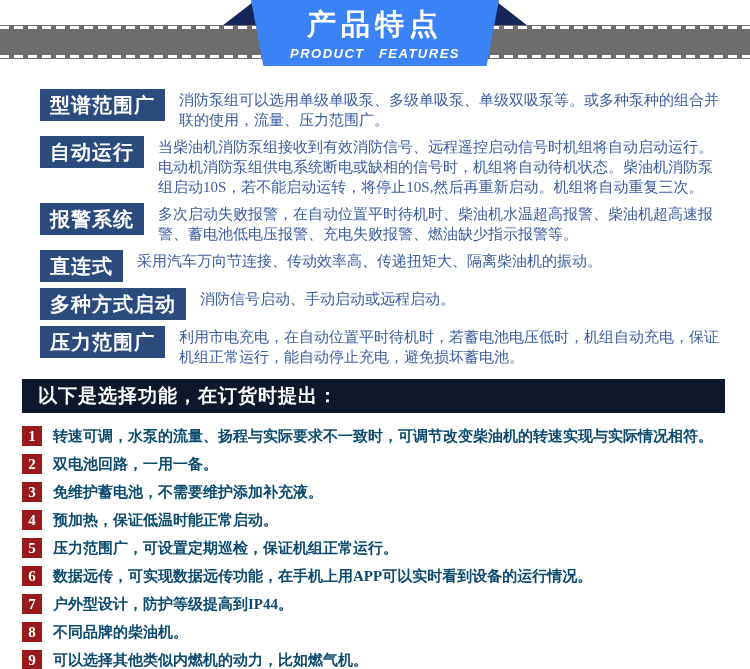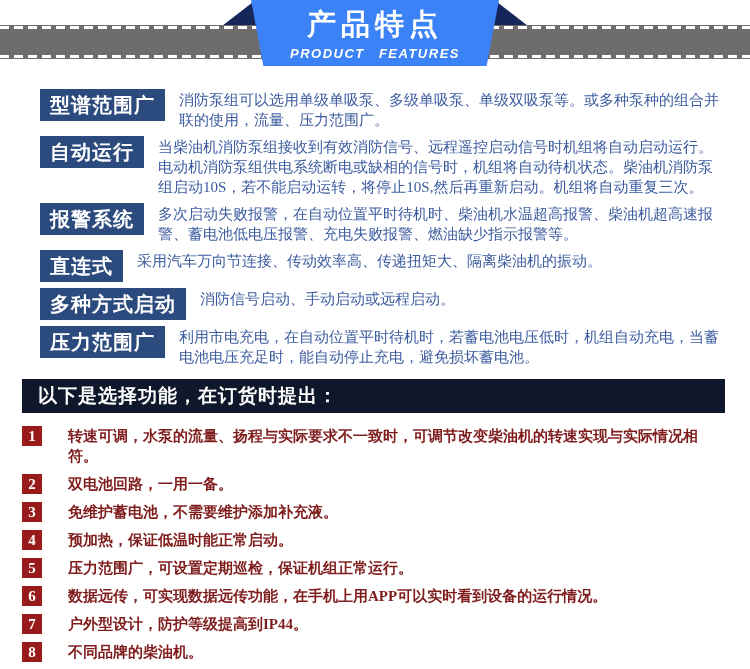--- a/index.html
+++ b/index.html
@@ -62,21 +62,21 @@
 
   
   .options { padding:0 25px 0 22px; }
   .option-row { display:flex; align-items:flex-start; margin-bottom:8px; }
   .option-num {
     flex:0 0 auto; width:20px; height:20px; background:#991a1a;
     color:#ffffff; font-size:15px; font-weight:bold; line-height:20px;
     text-align:center; font-family:"Liberation Serif","DejaVu Serif",serif;
   }
   .option-text {
-    margin-left:26px; color:#7f1d1d; font-size:15px; line-height:20px;
+    margin-left:11px; color:#0c4a6e; font-size:15px; line-height:20px;
     font-weight:bold;
     font-family:"Liberation Serif","DejaVu Serif",serif;
   }
 </style>
 </head>
 <body>
 
 <div class="page">
 
   <div class="header">
@@ -107,21 +107,21 @@
     <div class="feature-row">
       <span class="feature-label">直连式</span>
       <span class="feature-text">采用汽车万向节连接、传动效率高、传递扭矩大、隔离柴油机的振动。</span>
     </div>
     <div class="feature-row">
       <span class="feature-label">多种方式启动</span>
       <span class="feature-text">消防信号启动、手动启动或远程启动。</span>
     </div>
     <div class="feature-row">
       <span class="feature-label">压力范围广</span>
-      <span class="feature-text">利用市电充电，在自动位置平时待机时，若蓄电池电压低时，机组自动充电，当蓄电池电压充足时，能自动停止充电，避免损坏蓄电池。</span>
+      <span class="feature-text">利用市电充电，在自动位置平时待机时，若蓄电池电压低时，机组自动充电，保证机组正常运行，能自动停止充电，避免损坏蓄电池。</span>
     </div>
   </div>
 
   <div class="options-banner">以下是选择功能，在订货时提出：</div>
 
   <div class="options">
     <div class="option-row">
       <span class="option-num">1</span>
       <span class="option-text">转速可调，水泵的流量、扬程与实际要求不一致时，可调节改变柴油机的转速实现与实际情况相符。</span>
     </div>

